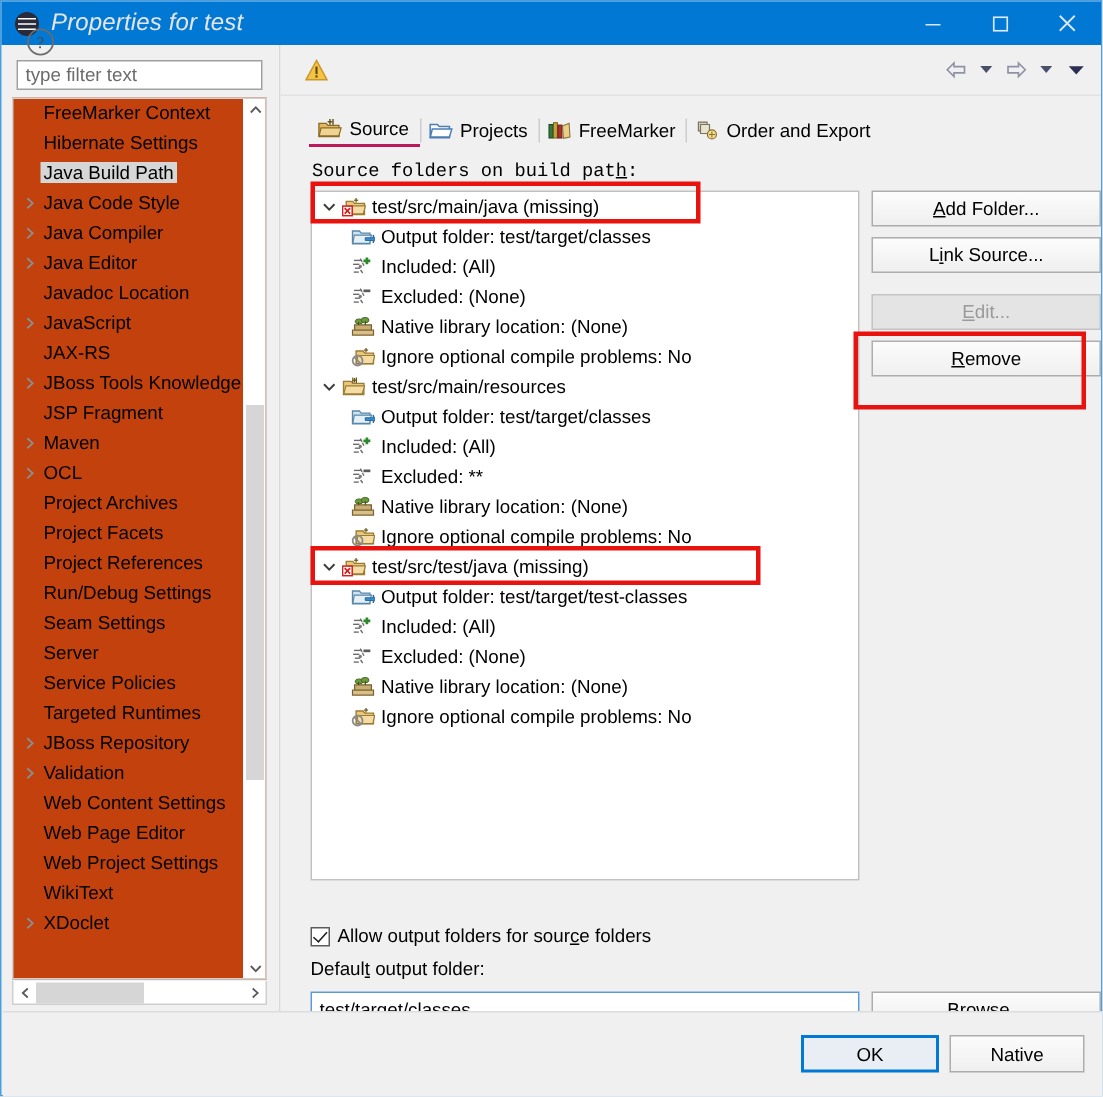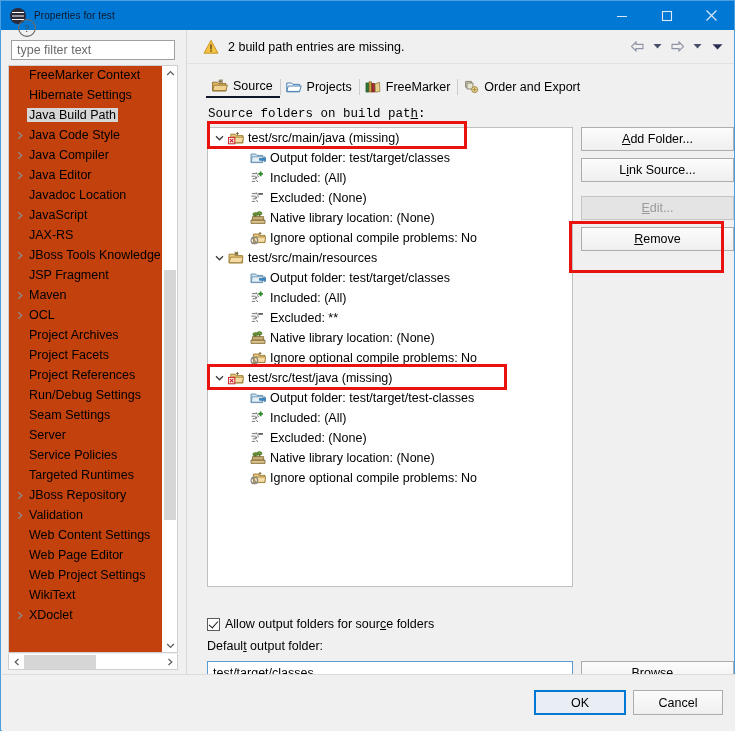--- a/index.html
+++ b/index.html
@@ -43,24 +43,25 @@
   }
   #titlebar .app-icon::before {
     content: "";
     position: absolute;
     left: 2px; right: 2px; top: 4px;
     height: 1.5px;
     background: #fff;
     box-shadow: 0 3.5px 0 #fff, 0 7px 0 #fff;
   }
   #titlebar .title-text {
-    color: #0f172a;
-    font-size: 10px;
+    color: #e5e5e5;
+    font-size: 16px;
     letter-spacing: 0.1px;
     white-space: nowrap;
+    font-style: italic;
   }
   #titlebar .win-buttons {
     margin-left: auto;
     display: flex;
     height: 29px;
   }
   #titlebar .win-btn {
     width: 45px; height: 29px;
     display: flex;
     align-items: center;
@@ -255,21 +256,21 @@
     flex: none;
   }
   .tab:not(.active)::before {
     content: "";
     position: absolute;
     left: 0; top: 4px; bottom: 3px;
     width: 1px;
     background: #cccccc;
   }
   .tab.active {
-    border-bottom: 2px solid #0f172a;
+    border-bottom: 2px solid #be185d;
     align-items: center;
   }
 
   #sourcelabel {
     position: absolute;
     left: 21px; top: 77px;
     font-size: 12.5px;
     white-space: nowrap;
     font-family: Liberation Mono, monospace;
   }
@@ -294,21 +295,21 @@
   .srow .sarrow {
     width: 18px;
     flex: none;
     display: flex;
     align-items: center;
     justify-content: center;
     color: #3c3c3c;
     margin-left: 2px;
   }
   .srow.child .sarrow { visibility: hidden; }
-  .srow.child { padding-left: 22px; }
+  .srow.child { padding-left: 6px; }
   .srow .sicon {
     width: 16px; height: 16px;
     flex: none;
     margin-right: 4px;
     display: flex;
     align-items: center;
     justify-content: center;
   }
   .srow .stext { overflow: hidden; }
 
@@ -666,21 +667,20 @@
   <div id="rightpanel">
 
     <div id="banner">
       <div class="warn-icon">
         <svg width="16" height="16" viewBox="0 0 16 16">
           <path d="M8 1.3 L15 14.2 L1 14.2 Z" fill="#f5c342" stroke="#c9972a" stroke-width="1"></path>
           <rect x="7.3" y="5.4" width="1.4" height="5" fill="#5a4410"></rect>
           <rect x="7.3" y="11.2" width="1.4" height="1.5" fill="#5a4410"></rect>
         </svg>
       </div>
-      <div class="warn-text">2 build path entries are missing.</div>
       <div class="nav">
         <div class="nav-btn">
           <svg width="15" height="13" viewBox="0 0 15 13">
               <path d="M6 2 L1.5 6.5 L6 11 L6 8.6 L13 8.6 L13 4.4 L6 4.4 Z" fill="none" stroke="#8e92a4" stroke-width="1.1"></path>
             </svg>
         </div>
         <div class="nav-btn">
           <svg width="9" height="7" viewBox="0 0 9 7">
               <path d="M0.5 1 L4.5 5.6 L8.5 1 Z" fill="#4a4f6a"></path>
             </svg>
@@ -1123,19 +1123,19 @@
   </div>
 
   <div id="bottombar"></div>
   <div id="helpbtn">
     <svg width="20" height="20" viewBox="0 0 20 20">
       <circle cx="10" cy="10" r="8.4" fill="none" stroke="#6b6b6b" stroke-width="1.2"></circle>
       <text x="10" y="14.3" font-size="11" font-family="Liberation Serif, serif" fill="#4a4a4a" text-anchor="middle">?</text>
     </svg>
   </div>
   <div id="okbtn">OK</div>
-  <div id="cancelbtn">Cancel</div>
+  <div id="cancelbtn">Native</div>
 
   <div class="redbox" id="redbox-main-java"></div>
   <div class="redbox" id="redbox-test-java"></div>
   <div class="redbox" id="redbox-remove"></div>
 
 </div>
 
 </body></html>

